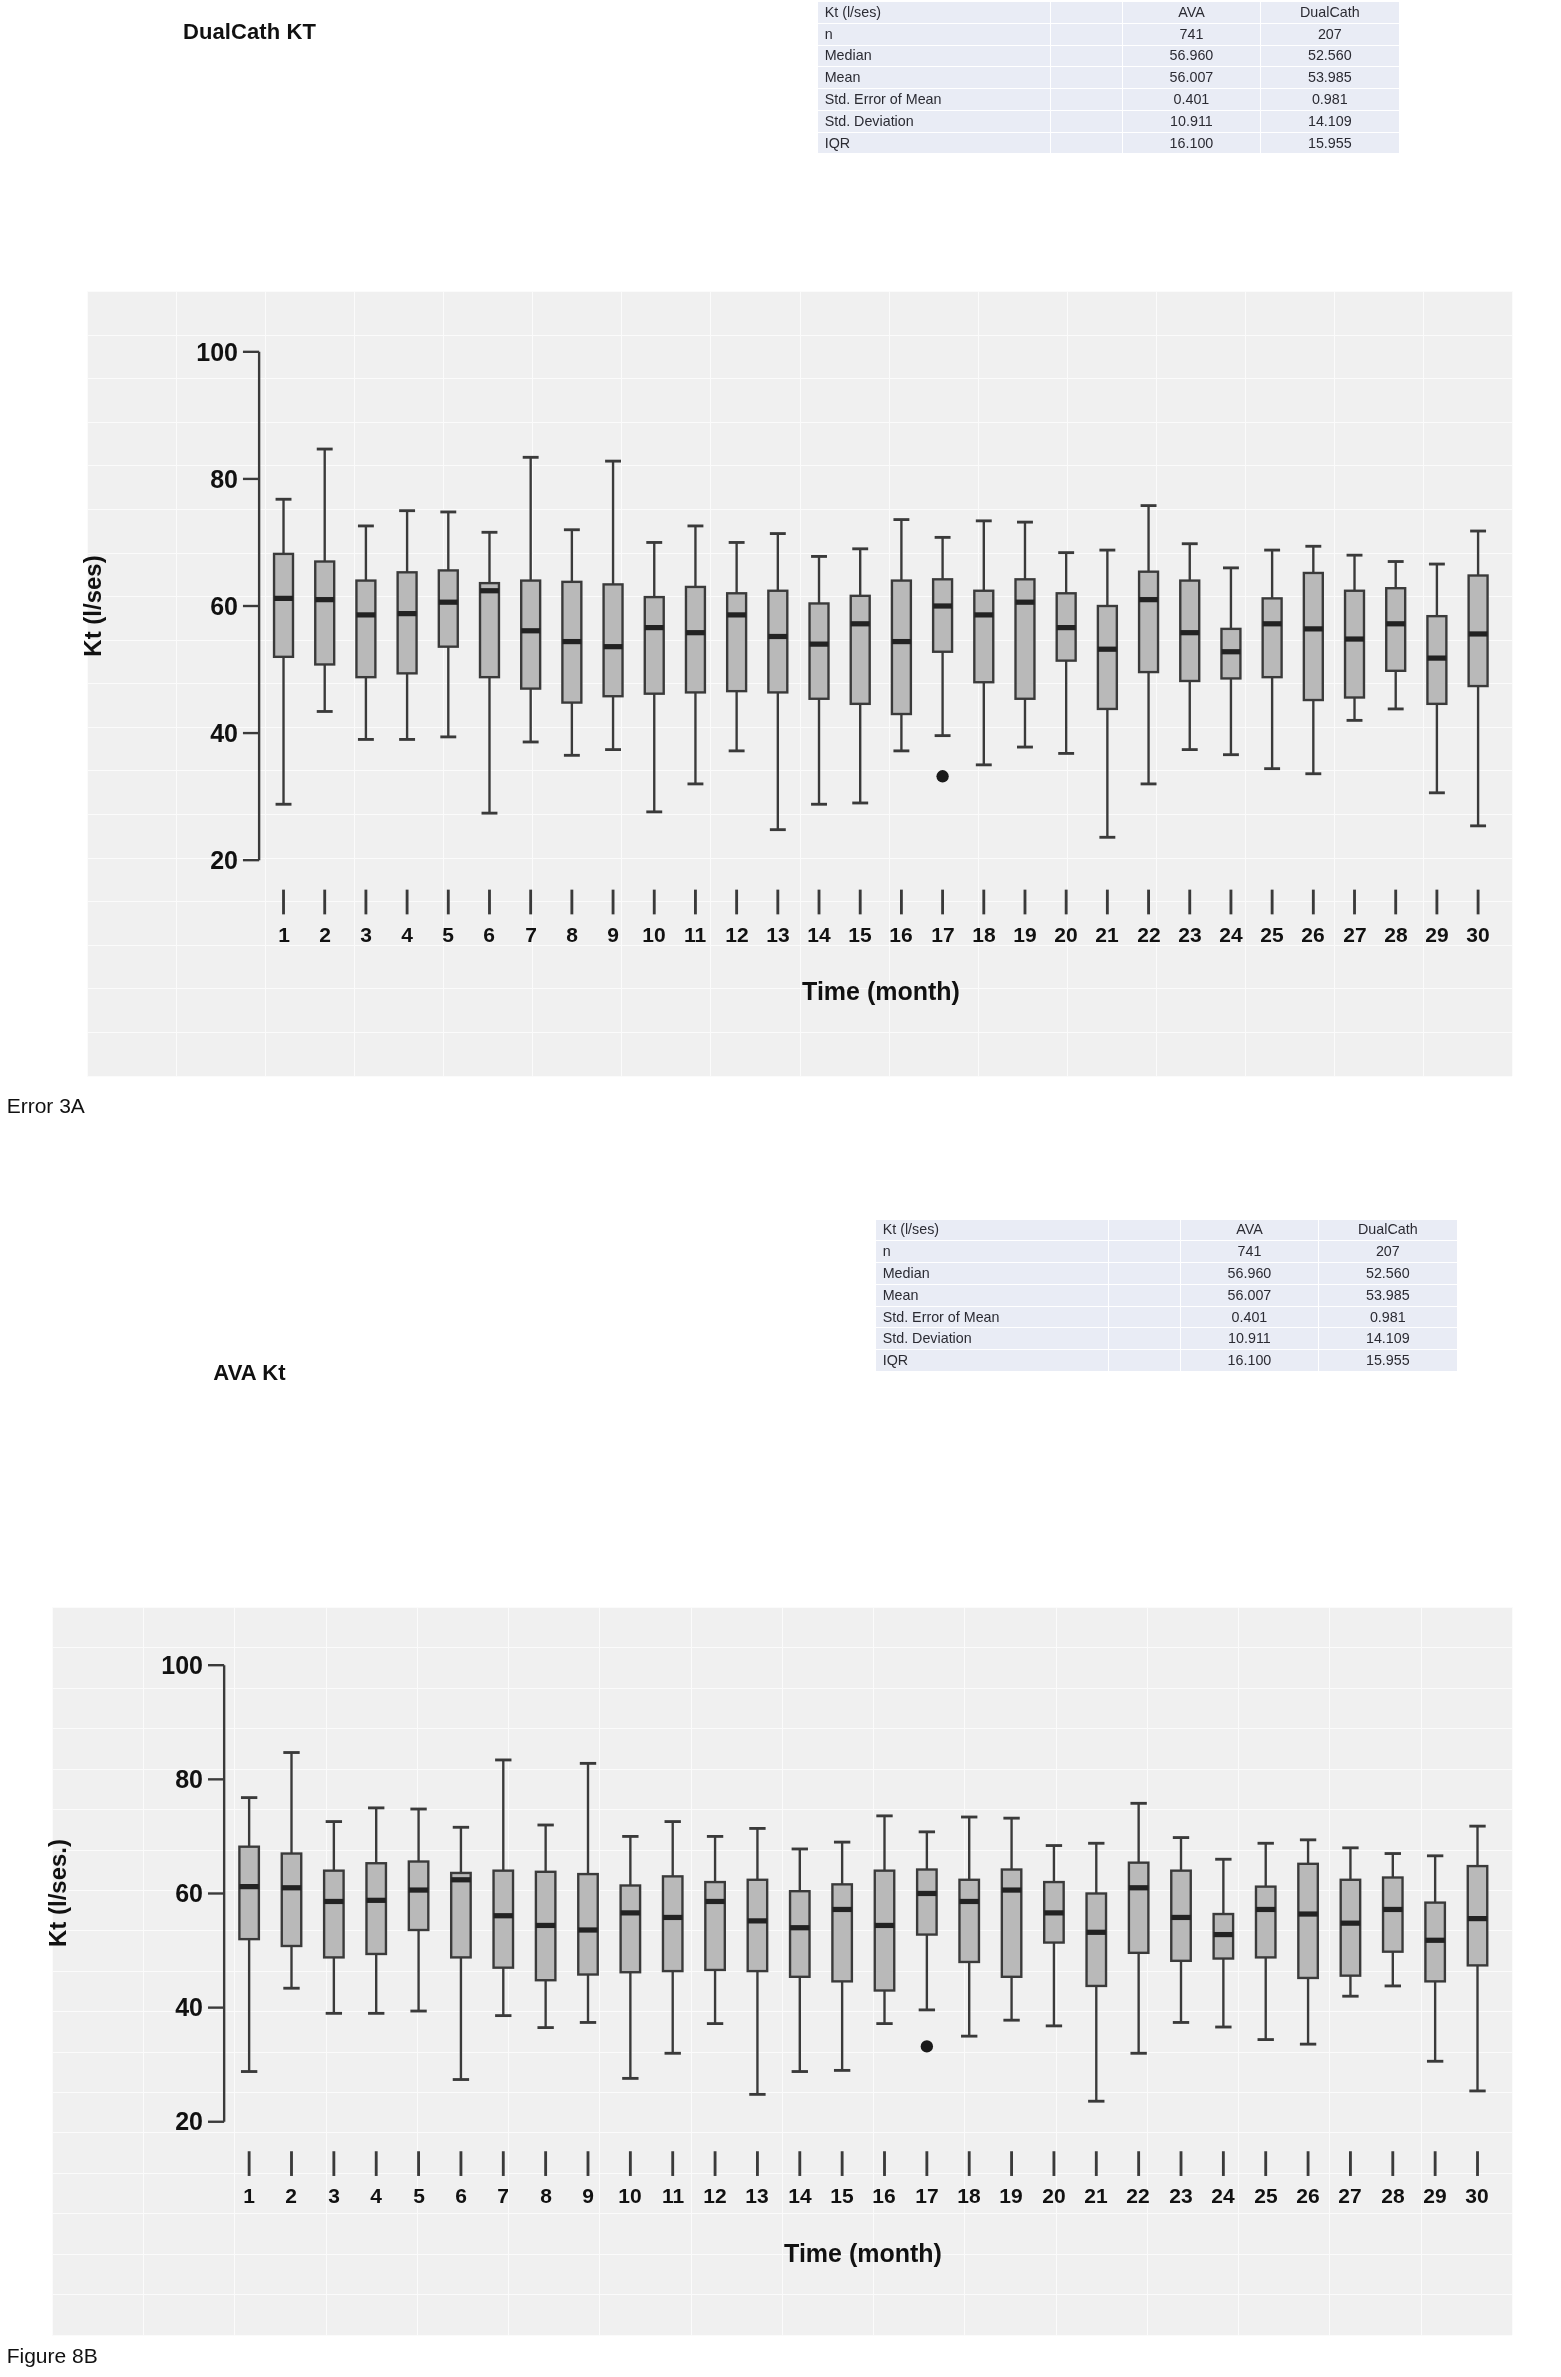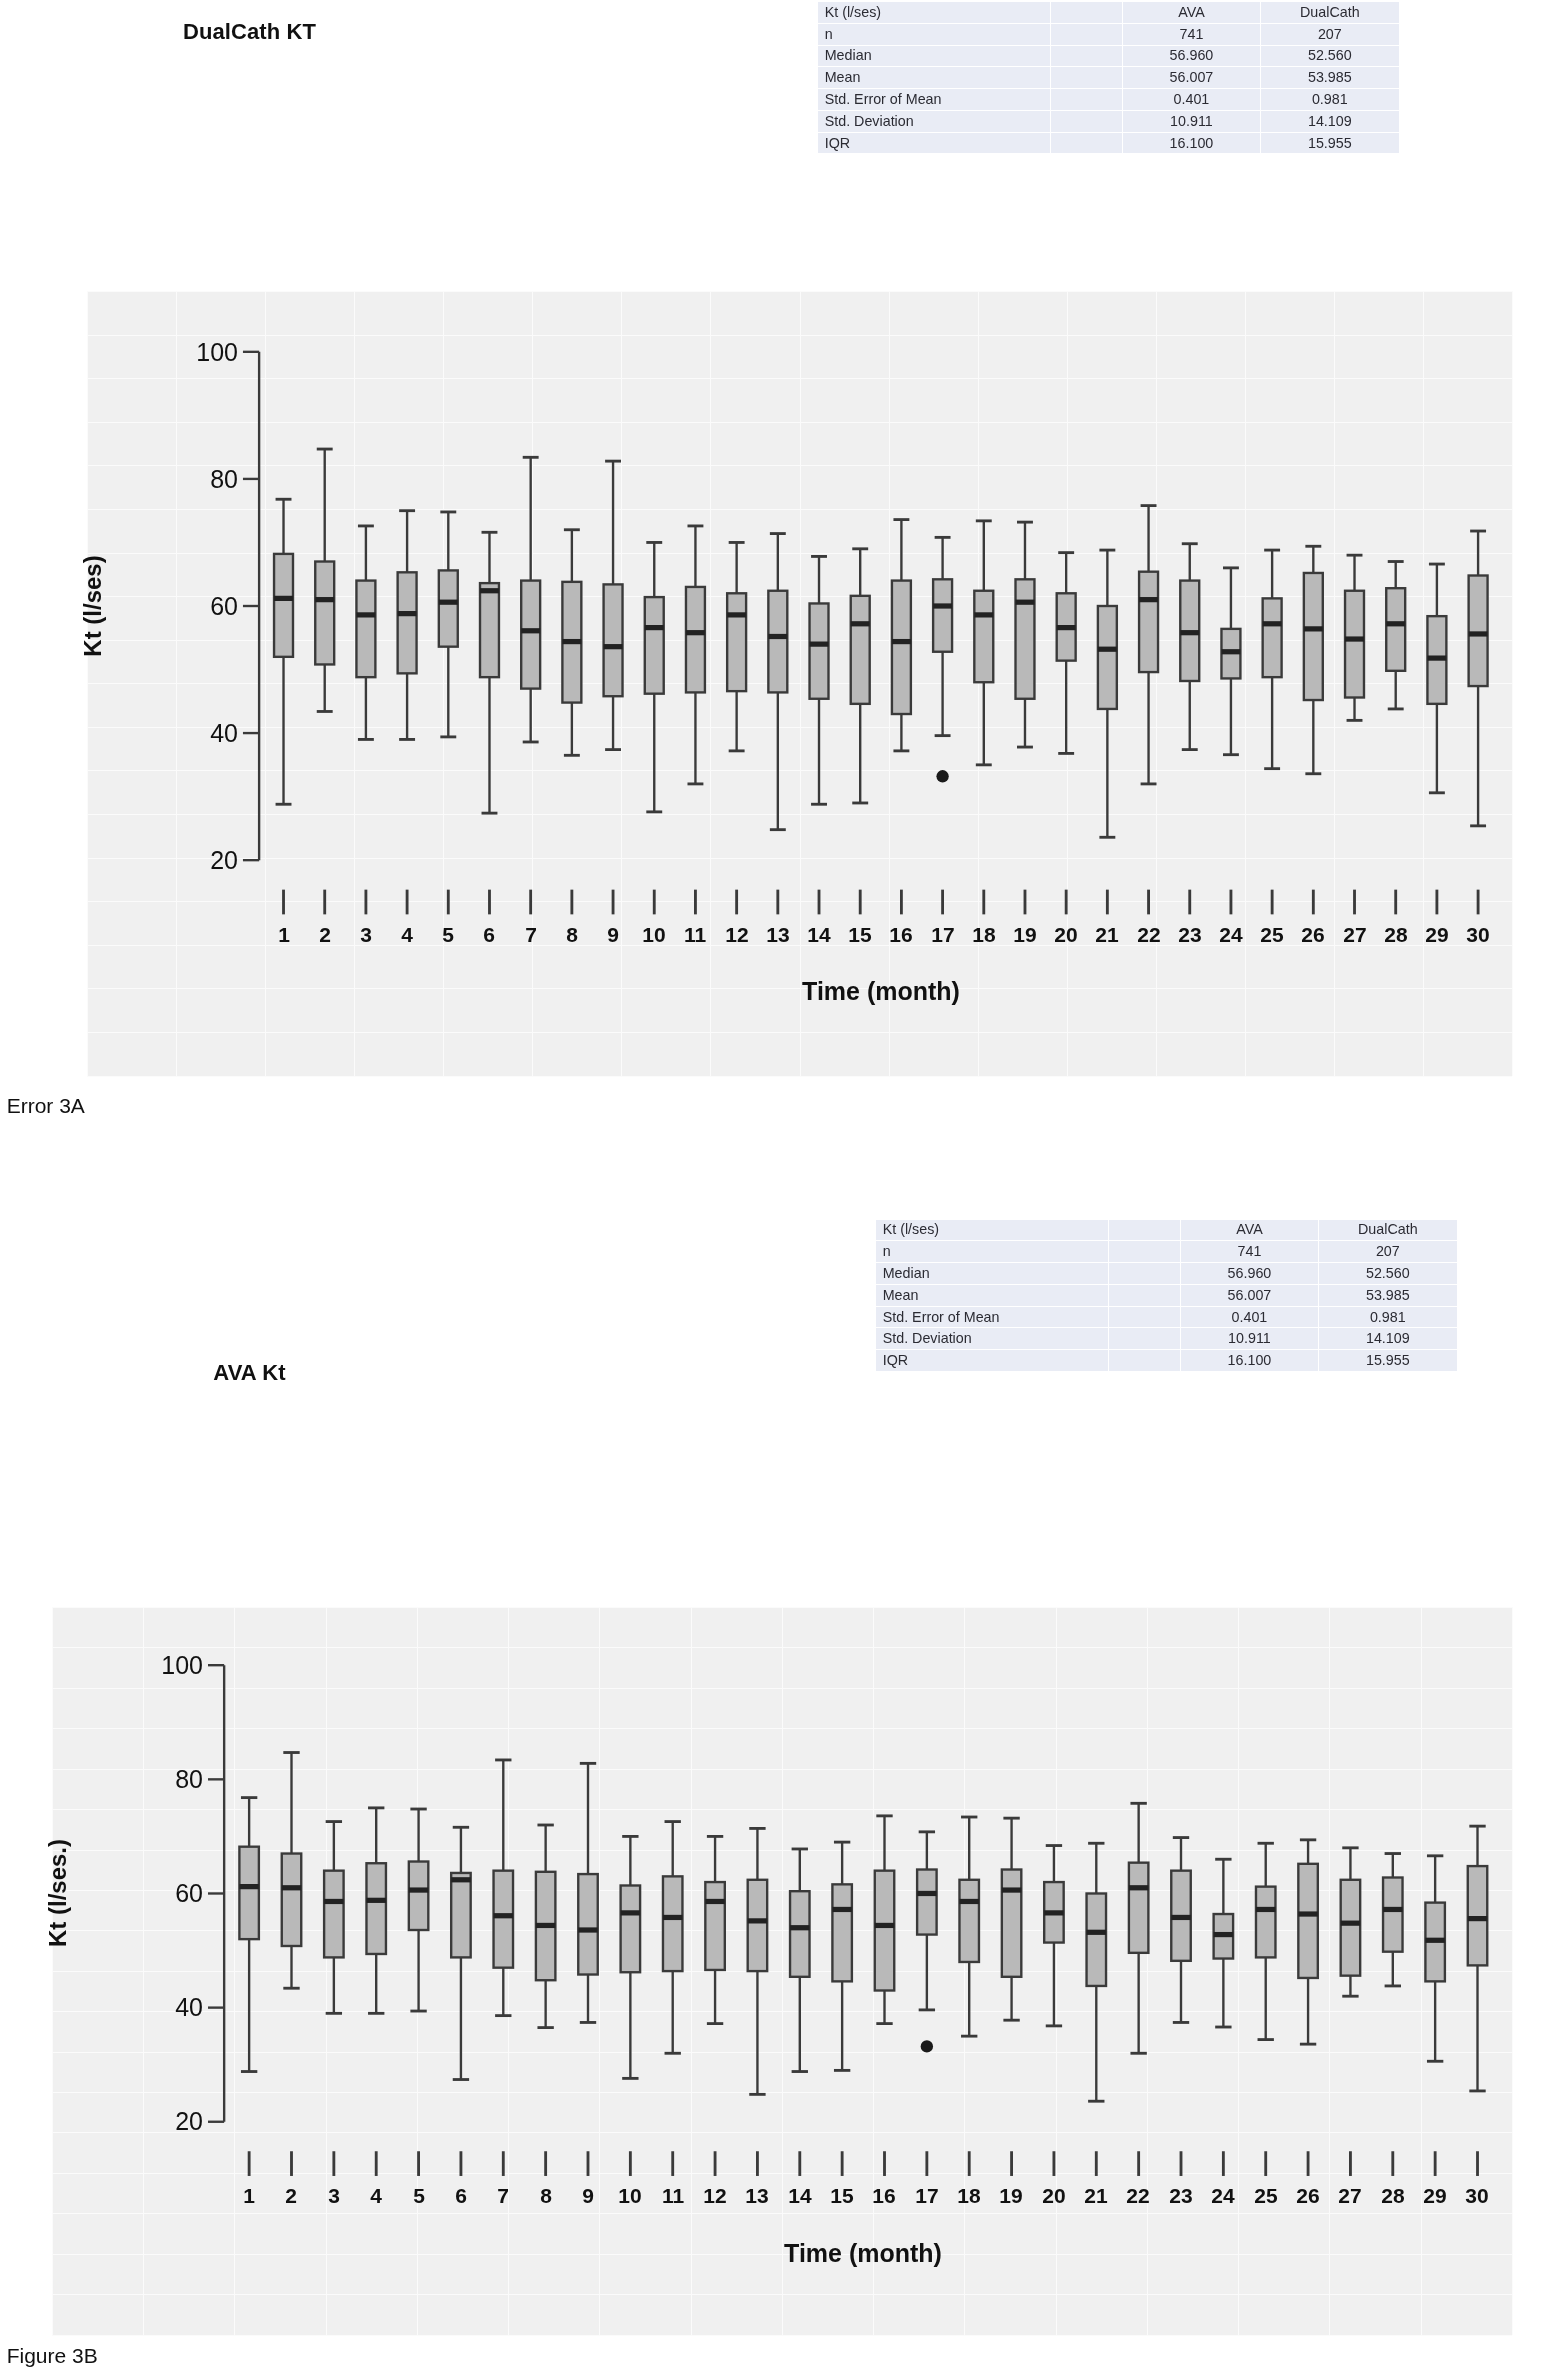--- a/index.html
+++ b/index.html
@@ -22,21 +22,21 @@
   
   .fig-caption{position:absolute;left:6.7px;font-size:21px;font-weight:400;color:#111;}
 
   
   .panel{position:absolute;background:#f0f0f0;}
   .panel .gridline-h{position:absolute;left:0;right:0;height:1.4px;background:#fbfbfb;}
   .panel .gridline-v{position:absolute;top:0;bottom:0;width:1.4px;background:#fbfbfb;}
 
   .plot-svg{position:absolute;left:0;top:0;overflow:visible;}
 
-  .ytick-label{position:absolute;font-size:25px;font-weight:400;color:#111;text-align:right;
+  .ytick-label{position:absolute;font-size:25px;font-weight:700;color:#111;text-align:right;
      transform:translateY(-50%);}
   .xtick-label{position:absolute;font-size:21px;font-weight:700;color:#111;text-align:center;
      transform:translateX(-50%);}
   .axis-title-x{position:absolute;font-size:25px;font-weight:700;color:#111;
      transform:translateX(-50%);}
   .axis-title-y{position:absolute;font-size:24px;font-weight:700;color:#111;
      transform-origin:center center;white-space:nowrap;}
 </style>
 </head>
 <body>
@@ -849,15 +849,15 @@
       <div class="xtick-label" style="left: 1214px; top: 577px;">25</div>
       <div class="xtick-label" style="left: 1256px; top: 577px;">26</div>
       <div class="xtick-label" style="left: 1298px; top: 577px;">27</div>
       <div class="xtick-label" style="left: 1341px; top: 577px;">28</div>
       <div class="xtick-label" style="left: 1383px; top: 577px;">29</div>
       <div class="xtick-label" style="left: 1425px; top: 577px;">30</div>
       <div class="axis-title-x" style="left: 811px; top: 632px;">Time (month)</div>
       <div class="axis-title-y" style="left: 5.7px; top: 286px; transform: translate(-50%, -50%) rotate(-90deg);">Kt (l/ses.)</div>
     </div>
 
-  <div class="fig-caption" style="top:1136px;">Figure 3B</div>
+  <div class="fig-caption" style="top:1136px;">Figure 8B</div>
 </div>
 
 
 </body></html>

